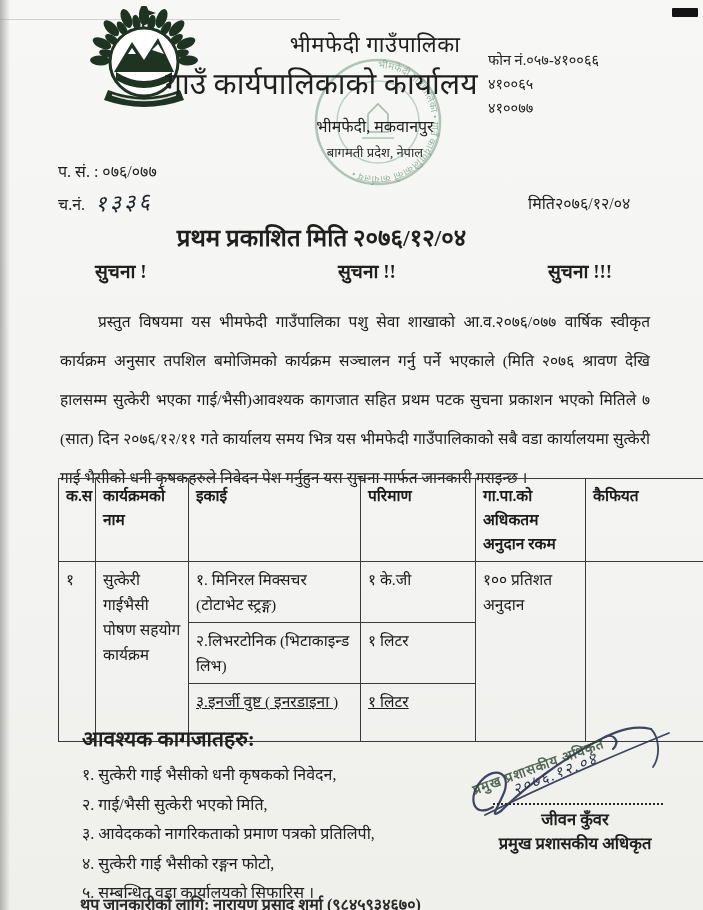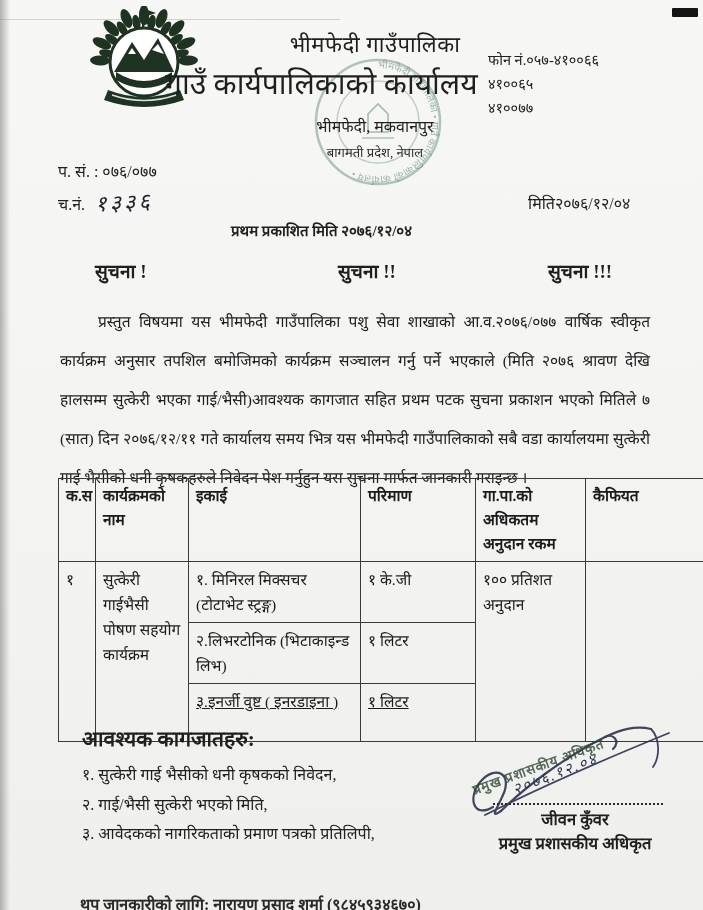--- a/index.html
+++ b/index.html
@@ -57,21 +57,21 @@
   
   .ps{position:absolute;left:58px;top:160px;font-size:16px;}
   .chn{position:absolute;left:58px;top:186px;font-size:16px;}
   .chn .hand{
     display:inline-block;font-size:22px;font-style:italic;letter-spacing:3px;
     transform:rotate(-3deg);color:#20242c;margin-left:6px;
   }
   .date-line{position:absolute;left:528px;top:192px;font-size:16px;}
   .pub-line{
     position:absolute;left:0;top:220px;width:643px;
-    text-align:center;font-size:15px;font-weight:600;
+    text-align:center;font-size:24px;font-weight:600;
   }
   .notice-row{position:absolute;left:0;top:258px;width:703px;font-size:19px;font-weight:700;}
   .notice-1{position:absolute;left:95px;}
   .notice-2{position:absolute;left:338px;}
   .notice-3{position:absolute;left:548px;}
   
   .body-par{
     position:absolute;left:60px;top:302px;width:590px;
     font-size:15.5px;line-height:39px;text-align:justify;text-indent:38px;
     color:#1c1c1c;
@@ -292,20 +292,22 @@
       <td>१ लिटर</td>
     </tr>
   </tbody>
     </table>
 
   <div class="docs-heading">आवश्यक कागजातहरु:</div>
   <div class="docs-list">
     <div>१. सुत्केरी गाई भैसीको धनी कृषकको निवेदन,</div>
     <div>२. गाई/भैसी सुत्केरी भएको मिति,</div>
     <div>३. आवेदकको नागरिकताको प्रमाण पत्रको प्रतिलिपी,</div>
+    <div>४. सुत्केरी गाई भैसीको रङ्गन फोटो,</div>
+    <div>५. सम्बन्धित वडा कार्यालयको सिफारिस ।</div>
   </div>
 
   <div class="sig-wrap">
     <svg class="sig-svg" width="240" height="140" viewBox="0 0 240 140">
       <g fill="none" stroke="#2d3350" stroke-width="2.2" stroke-linecap="round" opacity=".9">
         <path d="M38 92 C 18 104, 12 82, 26 66 C 40 50, 58 58, 48 80 C 42 94, 34 104, 46 96"></path>
         <path d="M46 96 C 70 72, 110 42, 150 22 C 165 15, 180 10, 196 14"></path>
         <path d="M150 22 C 158 18, 166 26, 158 34"></path>
         <path d="M30 100 C 90 70, 160 40, 214 18" stroke-width="1.8"></path>
         <path d="M196 14 C 204 22, 206 40, 198 52" stroke-width="1.8"></path>

